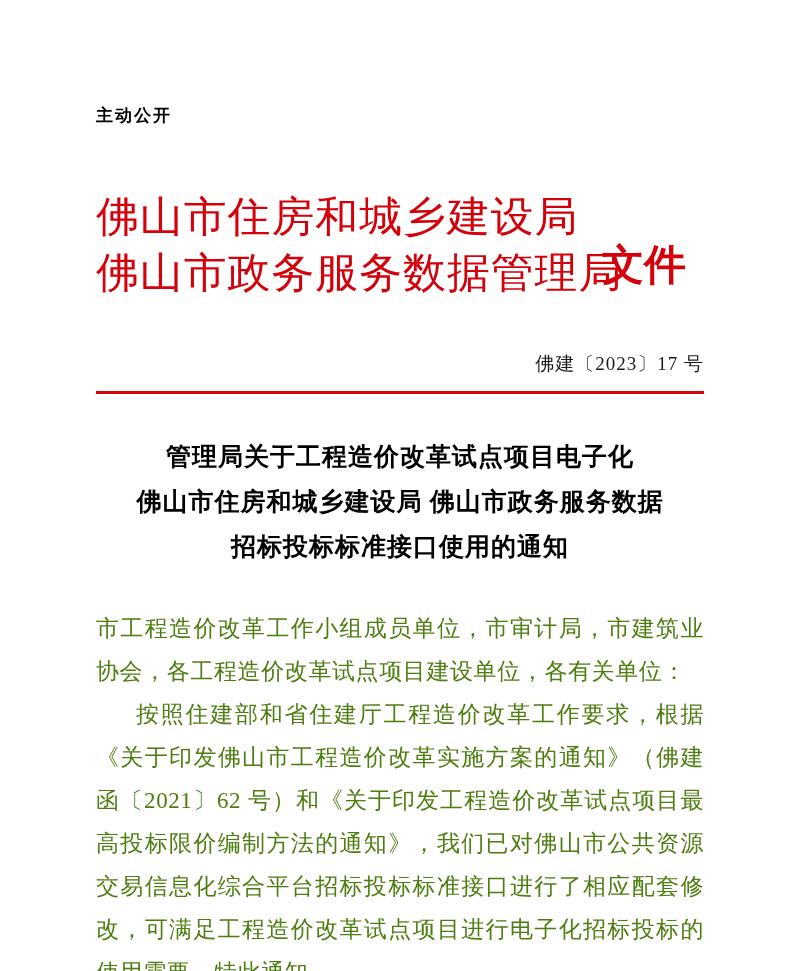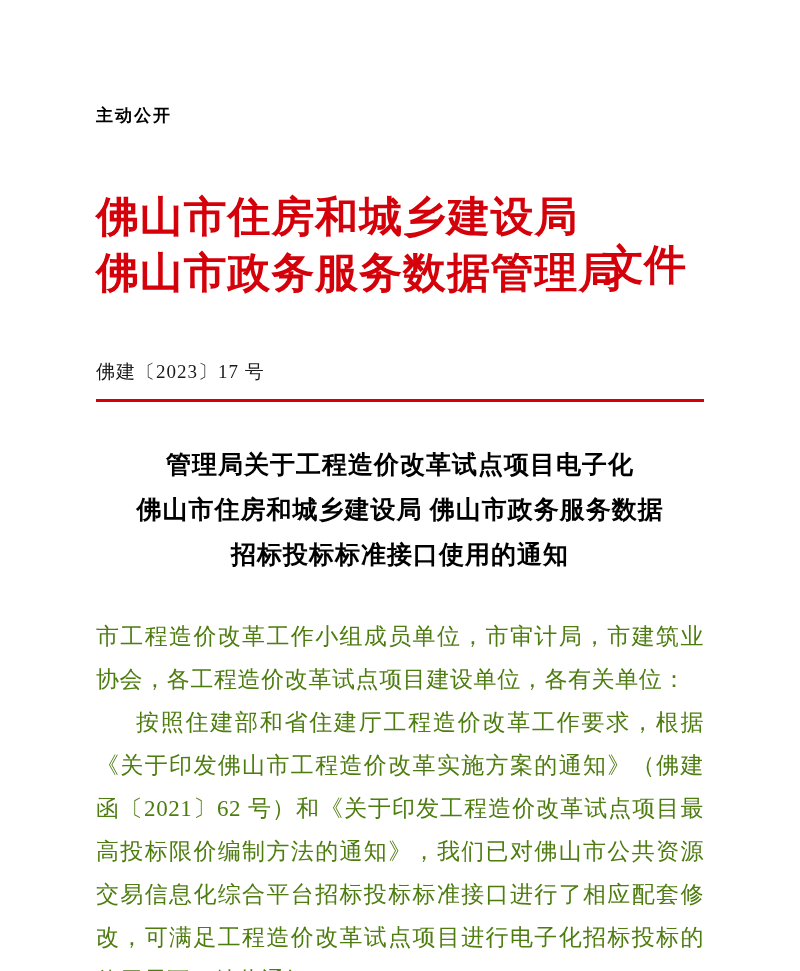--- a/index.html
+++ b/index.html
@@ -31,21 +31,21 @@
     color: #000000;
   }
   .masthead {
     margin-top: 62px;
     position: relative;
     height: 150px;
   }
   .masthead-lines {
     color: #d4000a;
     font-family: "Liberation Serif", "DejaVu Serif", serif;
-    font-weight: bold;
+    font-weight: normal;
     text-align: left;
   }
   .mast-line {
     font-size: 42px;
     line-height: 56px;
     letter-spacing: 1px;
     white-space: nowrap;
     transform: scaleX(1.02);
     transform-origin: left center;
   }
@@ -54,22 +54,22 @@
     right: 18px;
     top: 52px;
     color: #d4000a;
     font-family: "Liberation Serif", "DejaVu Serif", serif;
     font-weight: bold;
     font-size: 42px;
     line-height: 48px;
     letter-spacing: 0px;
   }
   .doc-number {
-    margin-top: 20px;
-    text-align: left;
+    margin-top: 12px;
+    text-align: right;
     font-size: 19px;
     letter-spacing: 1px;
     color: #1a1a1a;
   }
   .red-rule {
     margin-top: 14px;
     height: 3px;
     background: #d4000a;
     width: 100%;
   }

